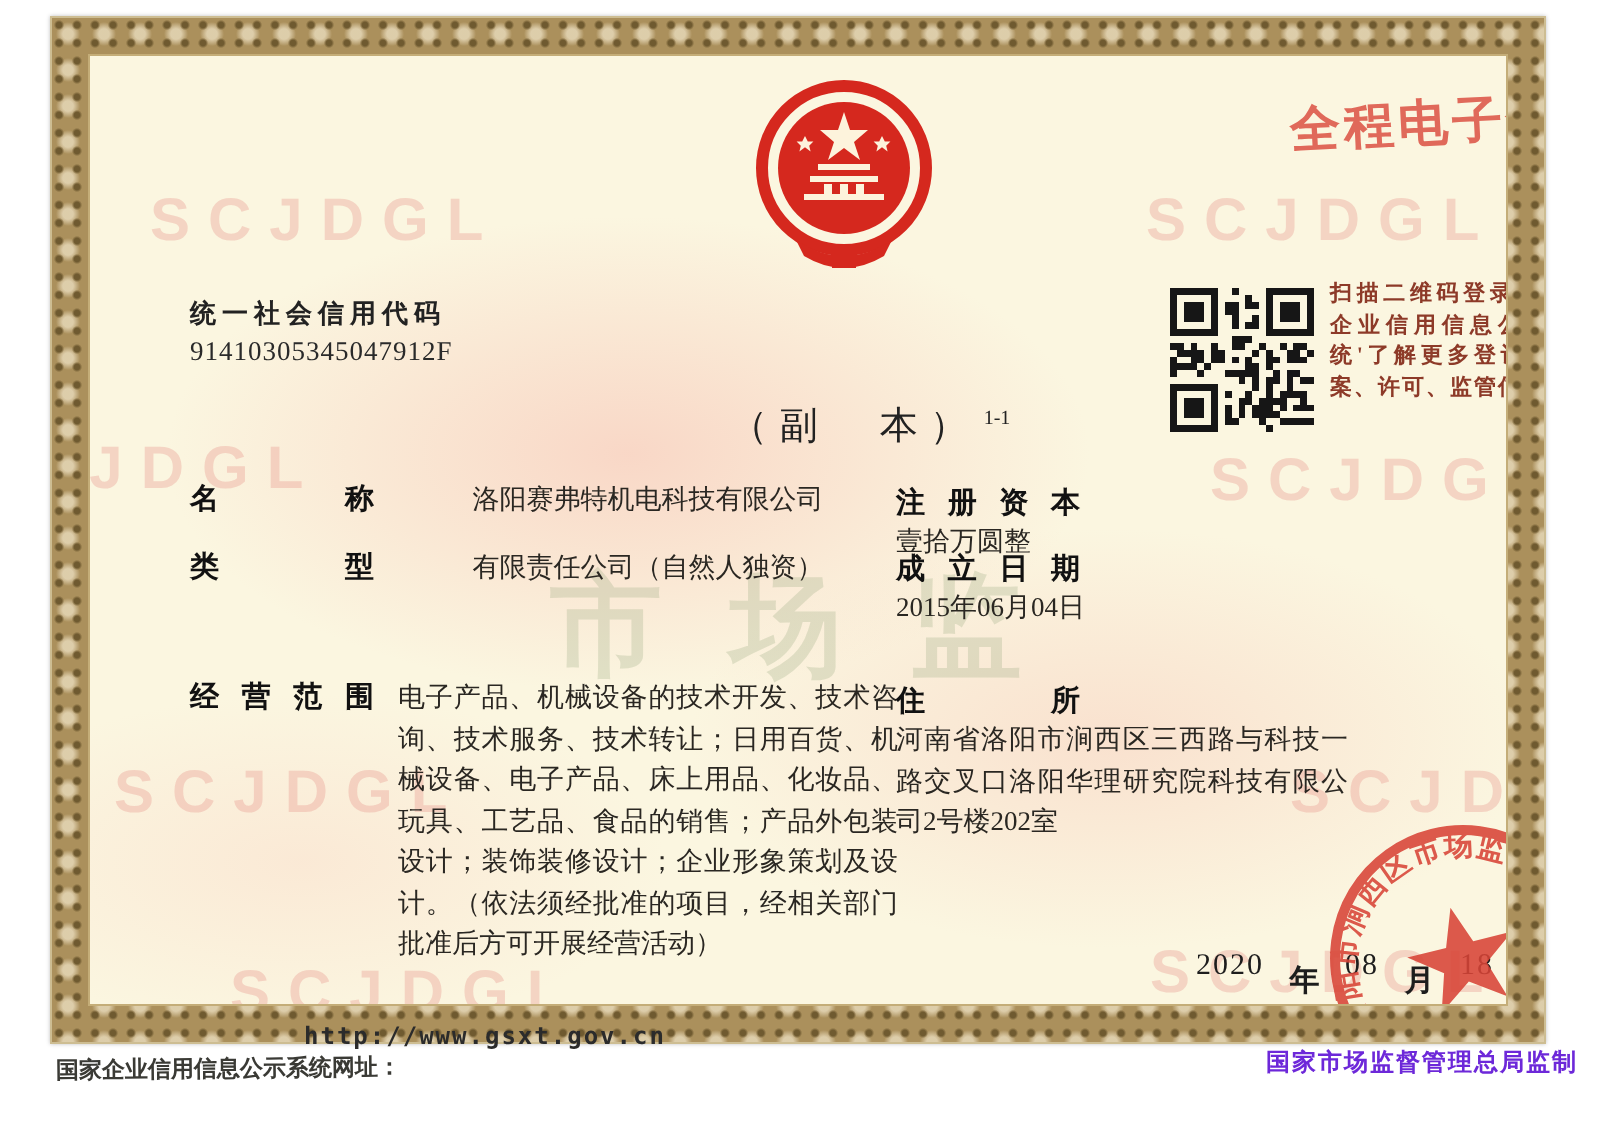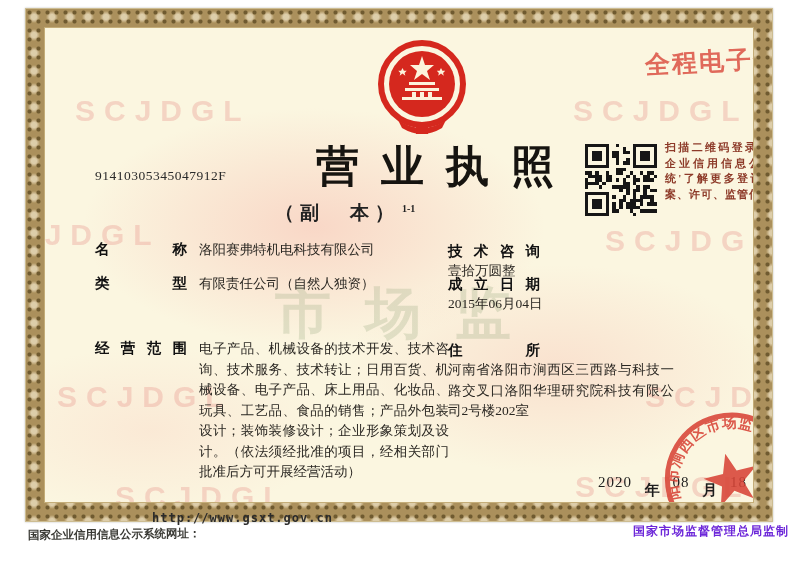--- a/index.html
+++ b/index.html
@@ -52,43 +52,43 @@
     position:absolute;left:600px;top:16px;width:170px;
     font-size:25px;letter-spacing:2px;color:#e0695a;
     transform:rotate(-3deg);font-weight:bold;
   }
   .title{
     position:absolute;left:230px;top:110px;width:320px;text-align:center;
     font-size:43px;font-weight:900;letter-spacing:22px;text-indent:22px;
     color:#161410;
   }
   .subtitle{
-    position:absolute;left:230px;top:172px;width:320px;text-align:left;
-    font-size:19px;font-weight:bold;letter-spacing:6px;color:#222;
+    position:absolute;left:230px;top:172px;width:320px;text-align:center;
+    font-size:19px;font-weight:normal;letter-spacing:6px;color:#222;
   }
   .subtitle sup{font-size:10px;letter-spacing:0;margin-left:2px;}
   .qr-code{position:absolute;left:540px;top:116px;width:72px;height:72px;background:#fbf6e0;}
   .qr-caption{
     position:absolute;left:620px;top:112px;width:124px;
     font-size:11px;line-height:15.5px;color:#8d3a28;font-weight:bold;
     text-align:justify;letter-spacing:1px;
   }
   
   .field-row{position:absolute;}
   .flabel{
     display:inline-block;width:92px;
     font-family:Liberation Serif, serif;font-weight:bold;font-size:14.5px;
     color:#111;text-align:justify;text-align-last:justify;vertical-align:top;
   }
   .fvalue{
     display:inline-block;vertical-align:top;
     font-size:13.5px;color:#2a2722;line-height:20.5px;
   }
   .col-left .flabel{margin-right:8px;}
-  .col-left .fvalue{width:250px;}
+  .col-left .fvalue{width:250px;text-align:center;}
   .col-right .flabel{margin-right:10px;}
   .col-right .fvalue{width:226px;}
   .fvalue.block{text-align:justify;}
   
   .authority{
     position:absolute;left:483px;top:416px;
     font-family:"Liberation Sans",sans-serif;font-weight:bold;
     font-size:15px;letter-spacing:9px;color:#181818;
   }
   .reg-date{
@@ -147,23 +147,23 @@
         <rect x="42" y="52" width="4" height="5" fill="#fdf3dc"></rect>
         <rect x="50" y="52" width="4" height="5" fill="#fdf3dc"></rect>
         <rect x="28" y="62" width="32" height="6" fill="#d5281e"></rect>
         <path d="M20,80 Q44,96 68,80 L64,88 Q44,100 24,88 Z" fill="#d5281e"></path>
         <rect x="38" y="84" width="12" height="10" fill="#d5281e"></rect>
       </svg>
     </div>
 
     <div class="banner-electronic">全程电子化</div>
 
+    <div class="credit-label">统一社会信用代码</div>
     <div class="credit-code">91410305345047912F</div>
 
-    <div class="title">营业执照</div>
     <div class="subtitle">
       <span>（副　本）</span><sup>1-1</sup>
     </div>
 
     <div class="qr-code">
       <svg id="qr-svg" viewBox="0 0 21 21" width="72" height="72" shape-rendering="crispEdges">
           <rect x="9" y="0" width="1" height="1" fill="#161616"></rect>
           <rect x="11" y="1" width="1" height="1" fill="#161616"></rect>
           <rect x="8" y="2" width="1" height="1" fill="#161616"></rect>
           <rect x="9" y="2" width="1" height="1" fill="#161616"></rect>
@@ -298,21 +298,21 @@
     <div class="field-row col-left" style="left:50px;top:246px">
       <span class="flabel">类型</span>
       <span class="fvalue">有限责任公司（自然人独资）</span>
     </div>
     <div class="field-row col-left" style="left:50px;top:311px">
       <span class="flabel">经营范围</span>
       <span class="fvalue block">电子产品、机械设备的技术开发、技术咨询、技术服务、技术转让；日用百货、机械设备、电子产品、床上用品、化妆品、玩具、工艺品、食品的销售；产品外包装设计；装饰装修设计；企业形象策划及设计。（依法须经批准的项目，经相关部门批准后方可开展经营活动）</span>
     </div>
 
     <div class="field-row col-right" style="left:403px;top:214px">
-      <span class="flabel">技术咨询</span>
+      <span class="flabel">注册资本</span>
       <span class="fvalue">壹拾万圆整</span>
     </div>
     <div class="field-row col-right" style="left:403px;top:247px">
       <span class="flabel">成立日期</span>
       <span class="fvalue">2015年06月04日</span>
     </div>
     <div class="field-row col-right" style="left:403px;top:313px">
       <span class="flabel">住所</span>
       <span class="fvalue block">河南省洛阳市涧西区三西路与科技一路交叉口洛阳华理研究院科技有限公司2号楼202室</span>
     </div>

